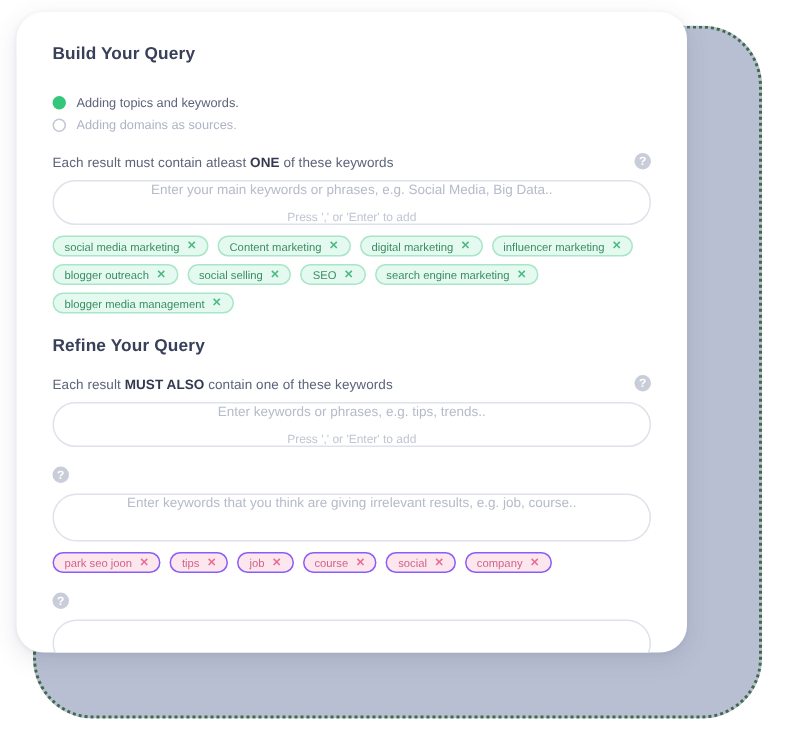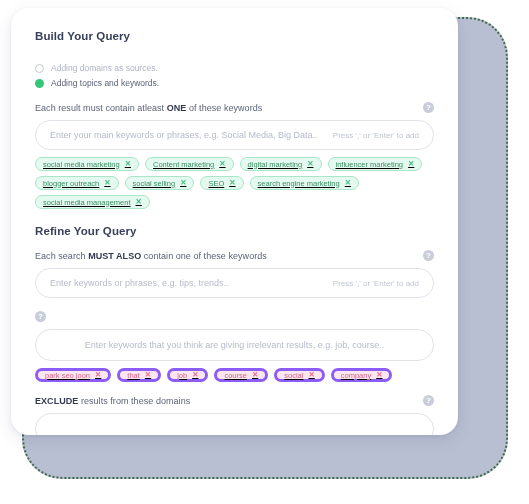--- a/index.html
+++ b/index.html
@@ -116,20 +116,21 @@
     position: relative;
     height: 30px;
     border: 1px solid #dfe2ea;
     border-radius: 16px;
     background: #ffffff;
     display: flex;
     align-items: center;
     padding: 0 14px;
     margin-top: 7px;
     cursor: text;
+    flex-direction: column;
   }
   .input-box .ph {
     font-size: 9px;
     color: #b6bbc9;
     flex: 1;
     white-space: nowrap;
     overflow: hidden;
   }
   .input-box .hint {
     font-size: 8px;
@@ -138,21 +139,20 @@
     white-space: nowrap;
   }
   .input-box.tall { height: 32px; text-align: center; }
 
   
   .tag-wrap {
     display: flex;
     flex-wrap: wrap;
     gap: 5px 6px;
     margin-top: 7px;
-    text-decoration: underline;
   }
   .tag {
     display: inline-flex;
     align-items: center;
     gap: 5px;
     height: 14px;
     padding: 0 7px;
     border-radius: 8px;
     font-size: 7.5px;
     white-space: nowrap;
@@ -165,21 +165,21 @@
     line-height: 1;
   }
   .tag.green {
     background: #e4f9ef;
     border: 1px solid #a9e6c7;
     color: #3b8d63;
   }
   .tag.green .x { color: #4bb984; }
   .tag.pink {
     background: #fde7ee;
-    border: 3px solid #8b5cf6;
+    border: 1px solid #8b5cf6;
     color: #d2628a;
   }
   .tag.pink .x { color: #ef6a93; }
 
   .gap-lg { height: 16px; }
   .gap-md { height: 13px; }
   .gap-sm { height: 9px; }
 </style>
 </head>
 <body>
@@ -189,28 +189,28 @@
   <div id="backdrop"></div>
 
   <div id="card">
 
     <div class="section-title">Build Your Query</div>
 
     <div class="gap-md"></div>
 
 
     <div class="radio-list">
+      <div class="radio-row">
+        <span class="radio-mark on"></span>
+        <span class="radio-text">Adding topics and keywords.</span>
+      </div>
       <div class="radio-row is-off">
         <span class="radio-mark off"></span>
         <span class="radio-text">Adding domains as sources.</span>
       </div>
-      <div class="radio-row">
-        <span class="radio-mark on"></span>
-        <span class="radio-text">Adding topics and keywords.</span>
-      </div>
     </div>
 
     <div class="gap-sm"></div>
 
     <div class="label-row">
       <span class="field-label"><span>Each result must contain atleast </span><b>ONE</b><span> of these keywords</span></span>
       <span class="help-icon">?</span>
     </div>
 
     <div class="input-box">
@@ -245,33 +245,33 @@
         </span>
         <span class="tag green">
           <span>SEO</span>
           <span class="x">✕</span>
         </span>
         <span class="tag green">
           <span>search engine marketing</span>
           <span class="x">✕</span>
         </span>
         <span class="tag green">
-          <span>social media management</span>
+          <span>blogger media management</span>
           <span class="x">✕</span>
         </span>
       </div>
 
     <div class="gap-lg"></div>
 
     <div class="section-title">Refine Your Query</div>
 
     <div class="gap-md"></div>
 
     <div class="label-row">
-      <span class="field-label"><span>Each search </span><b>MUST ALSO</b><span> contain one of these keywords</span></span>
+      <span class="field-label"><span>Each result </span><b>MUST ALSO</b><span> contain one of these keywords</span></span>
       <span class="help-icon">?</span>
     </div>
 
     <div class="input-box">
       <span class="ph">Enter keywords or phrases, e.g. tips, trends..</span>
       <span class="hint">Press ',' or 'Enter' to add</span>
     </div>
 
     <div class="gap-md"></div>
 
@@ -282,21 +282,21 @@
     <div class="input-box tall">
       <span class="ph">Enter keywords that you think are giving irrelevant results, e.g. job, course..</span>
     </div>
 
     <div class="tag-wrap" id="notTags">
         <span class="tag pink">
           <span>park seo joon</span>
           <span class="x">✕</span>
         </span>
         <span class="tag pink">
-          <span>that</span>
+          <span>tips</span>
           <span class="x">✕</span>
         </span>
         <span class="tag pink">
           <span>job</span>
           <span class="x">✕</span>
         </span>
         <span class="tag pink">
           <span>course</span>
           <span class="x">✕</span>
         </span>
@@ -306,21 +306,20 @@
         </span>
         <span class="tag pink">
           <span>company</span>
           <span class="x">✕</span>
         </span>
       </div>
 
     <div class="gap-md"></div>
 
     <div class="label-row">
-      <span class="field-label"><b>EXCLUDE</b><span> results from these domains</span></span>
       <span class="help-icon">?</span>
     </div>
 
     <div class="input-box tall">
       
     </div>
 
   </div>
 </div>
 

